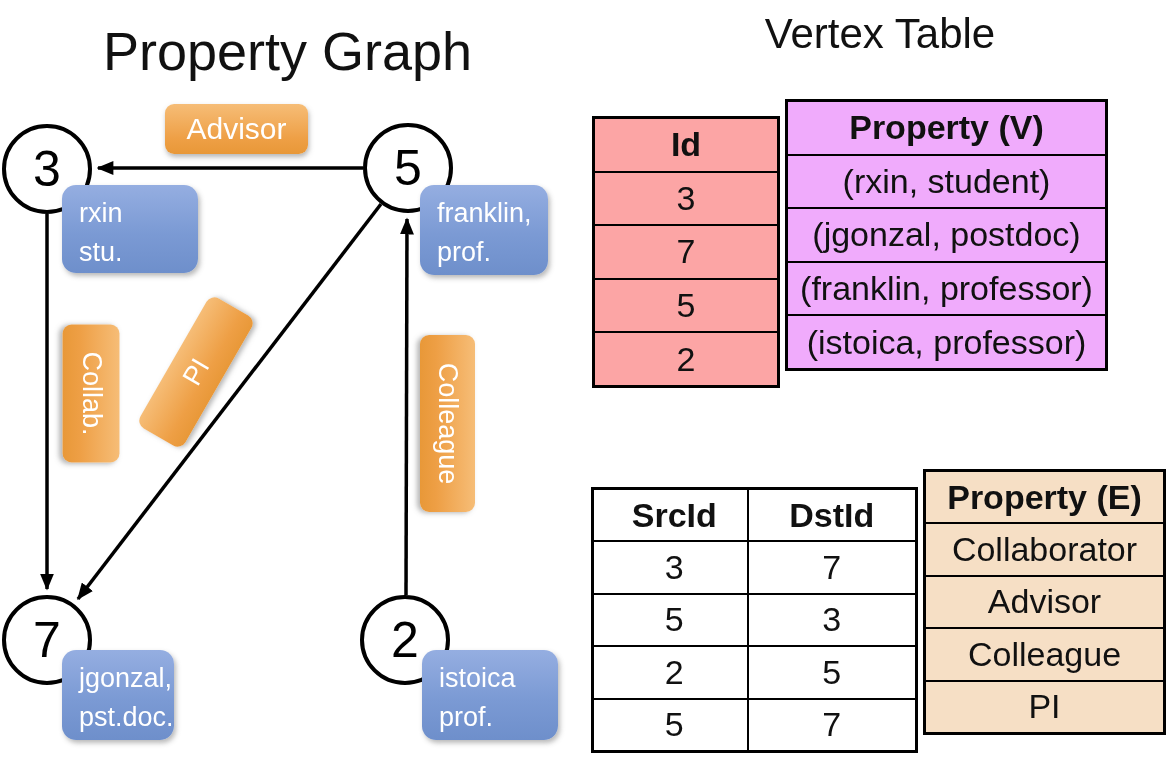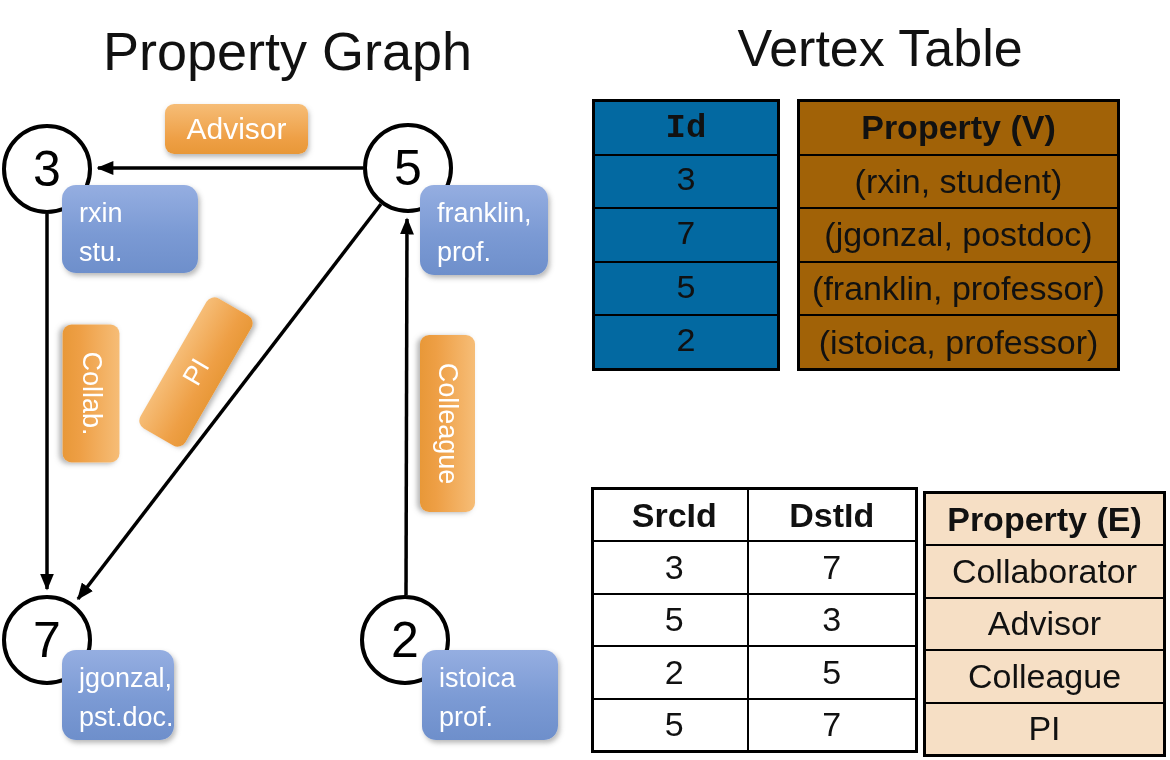--- a/index.html
+++ b/index.html
@@ -2,21 +2,21 @@
 <html><head>
 <meta charset="utf-8">
 <style>
   html,body{margin:0;padding:0;background:#fff;}
   .canvas{
     position:relative;width:1170px;height:760px;background:#fff;overflow:hidden;
     font-family:"Liberation Sans",sans-serif;color:#000;
   }
   .title{position:absolute;text-align:center;font-weight:300;color:#111;white-space:nowrap;}
   .pg-title{left:0;top:20px;width:575px;font-size:54px;}
-  .vt-title{left:592px;top:18px;width:576px;font-size:52px;}
+  .vt-title{left:592px;top:10px;width:576px;font-size:42px;}
   .et-title{left:592px;top:396px;width:576px;font-size:52px;}
 
   svg.edges{position:absolute;left:0;top:0;}
 
   .node{
     position:absolute;width:82px;height:82px;border:4px solid #000;border-radius:50%;
     background:#fff;display:flex;align-items:center;justify-content:center;
   }
   .node span{font-size:50px;font-weight:300;color:#000;}
   .node3{left:2px;top:124px;}
@@ -46,25 +46,25 @@
   .vbox-jgonzal{left:62px;top:650px;width:112px;height:90px;}
   .vbox-istoica{left:422px;top:650px;width:136px;height:90px;}
 
   .ttable{position:absolute;border:3px solid #000;box-sizing:border-box;}
   .trow{
     height:51.6px;display:flex;align-items:center;justify-content:center;
     font-size:34px;color:#111;border-top:2.5px solid #000;white-space:nowrap;
   }
   .trow:first-child{border-top:none;}
   .trow.head{font-weight:bold;}
-  .vtable-id{left:592px;top:99px;width:188px;background:#0369a1;font-family:Liberation Mono, monospace;}
-  .vtable-prop{left:785px;top:99px;width:323px;background:#a16207;margin-left:12px;}
+  .vtable-id{left:592px;top:116px;width:188px;background:#fca5a5;}
+  .vtable-prop{left:785px;top:99px;width:323px;background:#f0abfc;}
 
   .etable-left{left:591px;top:487px;width:327px;background:#fff;}
-  .etable-prop{left:923px;top:491px;width:243px;background:#f6dfc5;}
+  .etable-prop{left:923px;top:469px;width:243px;background:#f6dfc5;}
   .erow{height:50.4px;display:flex;border-top:2.5px solid #000;}
   .erow:first-child{border-top:none;}
   .ecell{
     display:flex;align-items:center;justify-content:center;
     font-size:34px;color:#111;white-space:nowrap;
   }
   .ecell.c1{width:148px;padding-left:8px;}
   .ecell.c2{width:170.5px;border-left:2.5px solid #000;}
   .erow.head .ecell{font-weight:bold;}
 </style>

